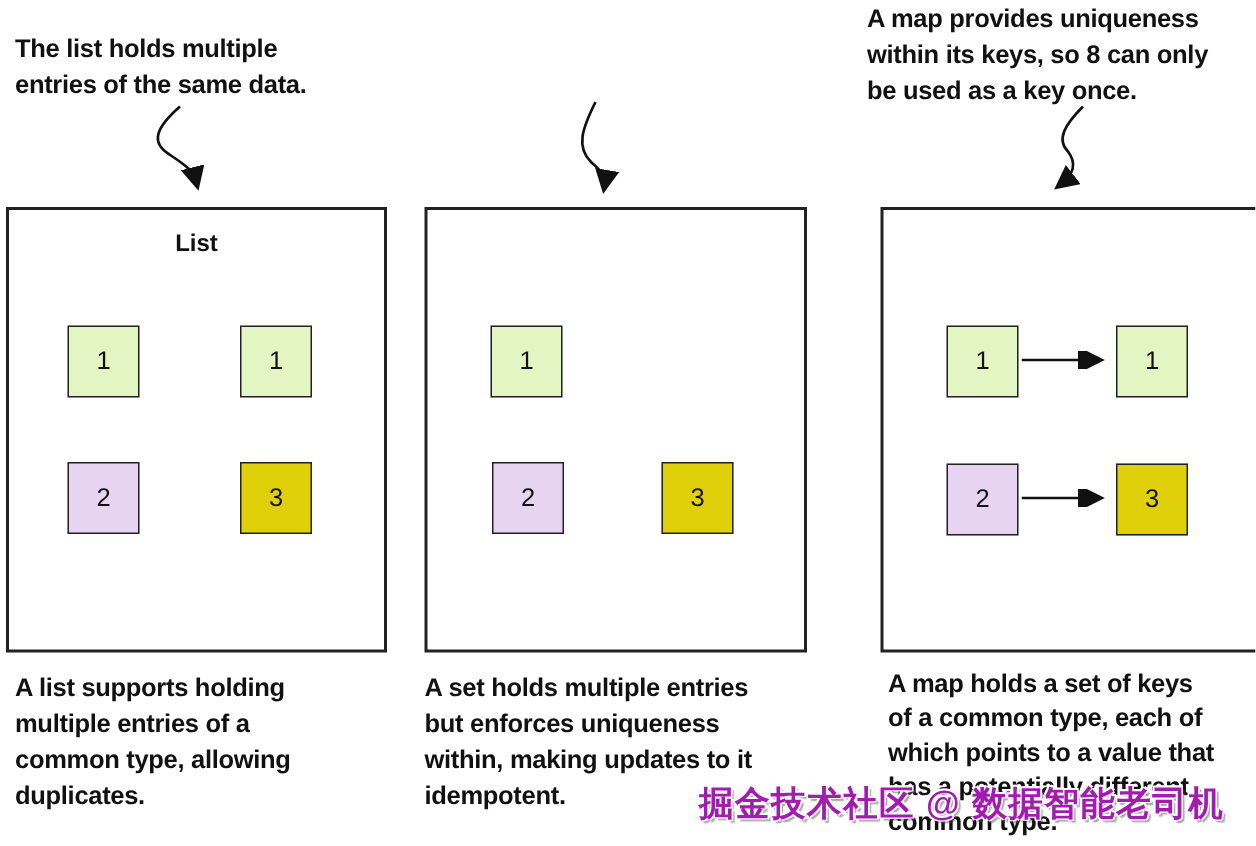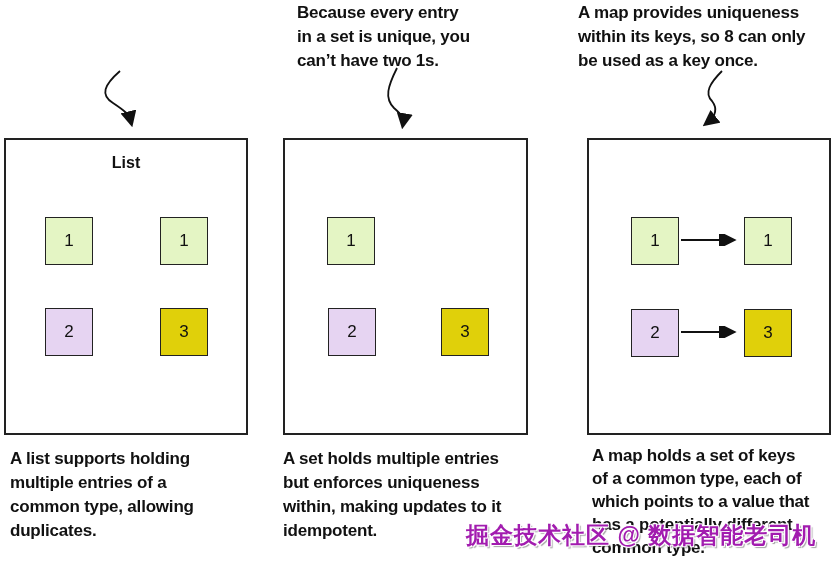--- a/index.html
+++ b/index.html
@@ -14,20 +14,21 @@
   .annotation{
     position:absolute;
     font-size:17px;font-weight:700;line-height:24px;
     white-space:pre-line;letter-spacing:-0.2px;
   }
   .box{
     position:absolute;
     width:240px;height:293px;
     border:2px solid #222;
     background:#fff;
+    padding-left:10px;
   }
   .box-title{
     position:absolute;left:0;top:14px;width:100%;
     text-align:center;font-size:16px;font-weight:700;
   }
   .cell{
     position:absolute;width:46px;height:46px;
     border:1.5px solid #222;
     display:flex;align-items:center;justify-content:center;
     font-size:17px;font-weight:400;color:#111;
@@ -44,23 +45,22 @@
     font-size:23px;font-weight:700;letter-spacing:1px;
     color:#a21caf;z-index:5;white-space:nowrap;
     text-shadow:-1px -1px 0 #fff,1px -1px 0 #fff,-1px 1px 0 #fff,1px 1px 0 #fff,2px 2px 1px rgba(90,90,90,.55);
   }
 </style>
 </head>
 <body>
 
 <div id="stage">
 
-  <div class="annotation" style="left:297px;top:1px;width:230px">Because every entry
-in a set is unique, you
-can’t have two 1s.</div>
+  <div class="annotation" style="left:10px;top:21px;width:220px">The list holds multiple
+entries of the same data.</div>
   <div class="annotation" style="left:578px;top:1px;width:260px">A map provides uniqueness
 within its keys, so 8 can only
 be used as a key once.</div>
 
   <svg class="squiggly" style="left:96px;top:69px" width="44" height="62" viewBox="0 0 44 62">
     <defs>
         <marker id="ah1" markerWidth="9" markerHeight="9" refX="6" refY="4.5" orient="auto">
       <path d="M0,0 L9,4.5 L0,9 z" fill="#111"></path>
         </marker>
       </defs>

